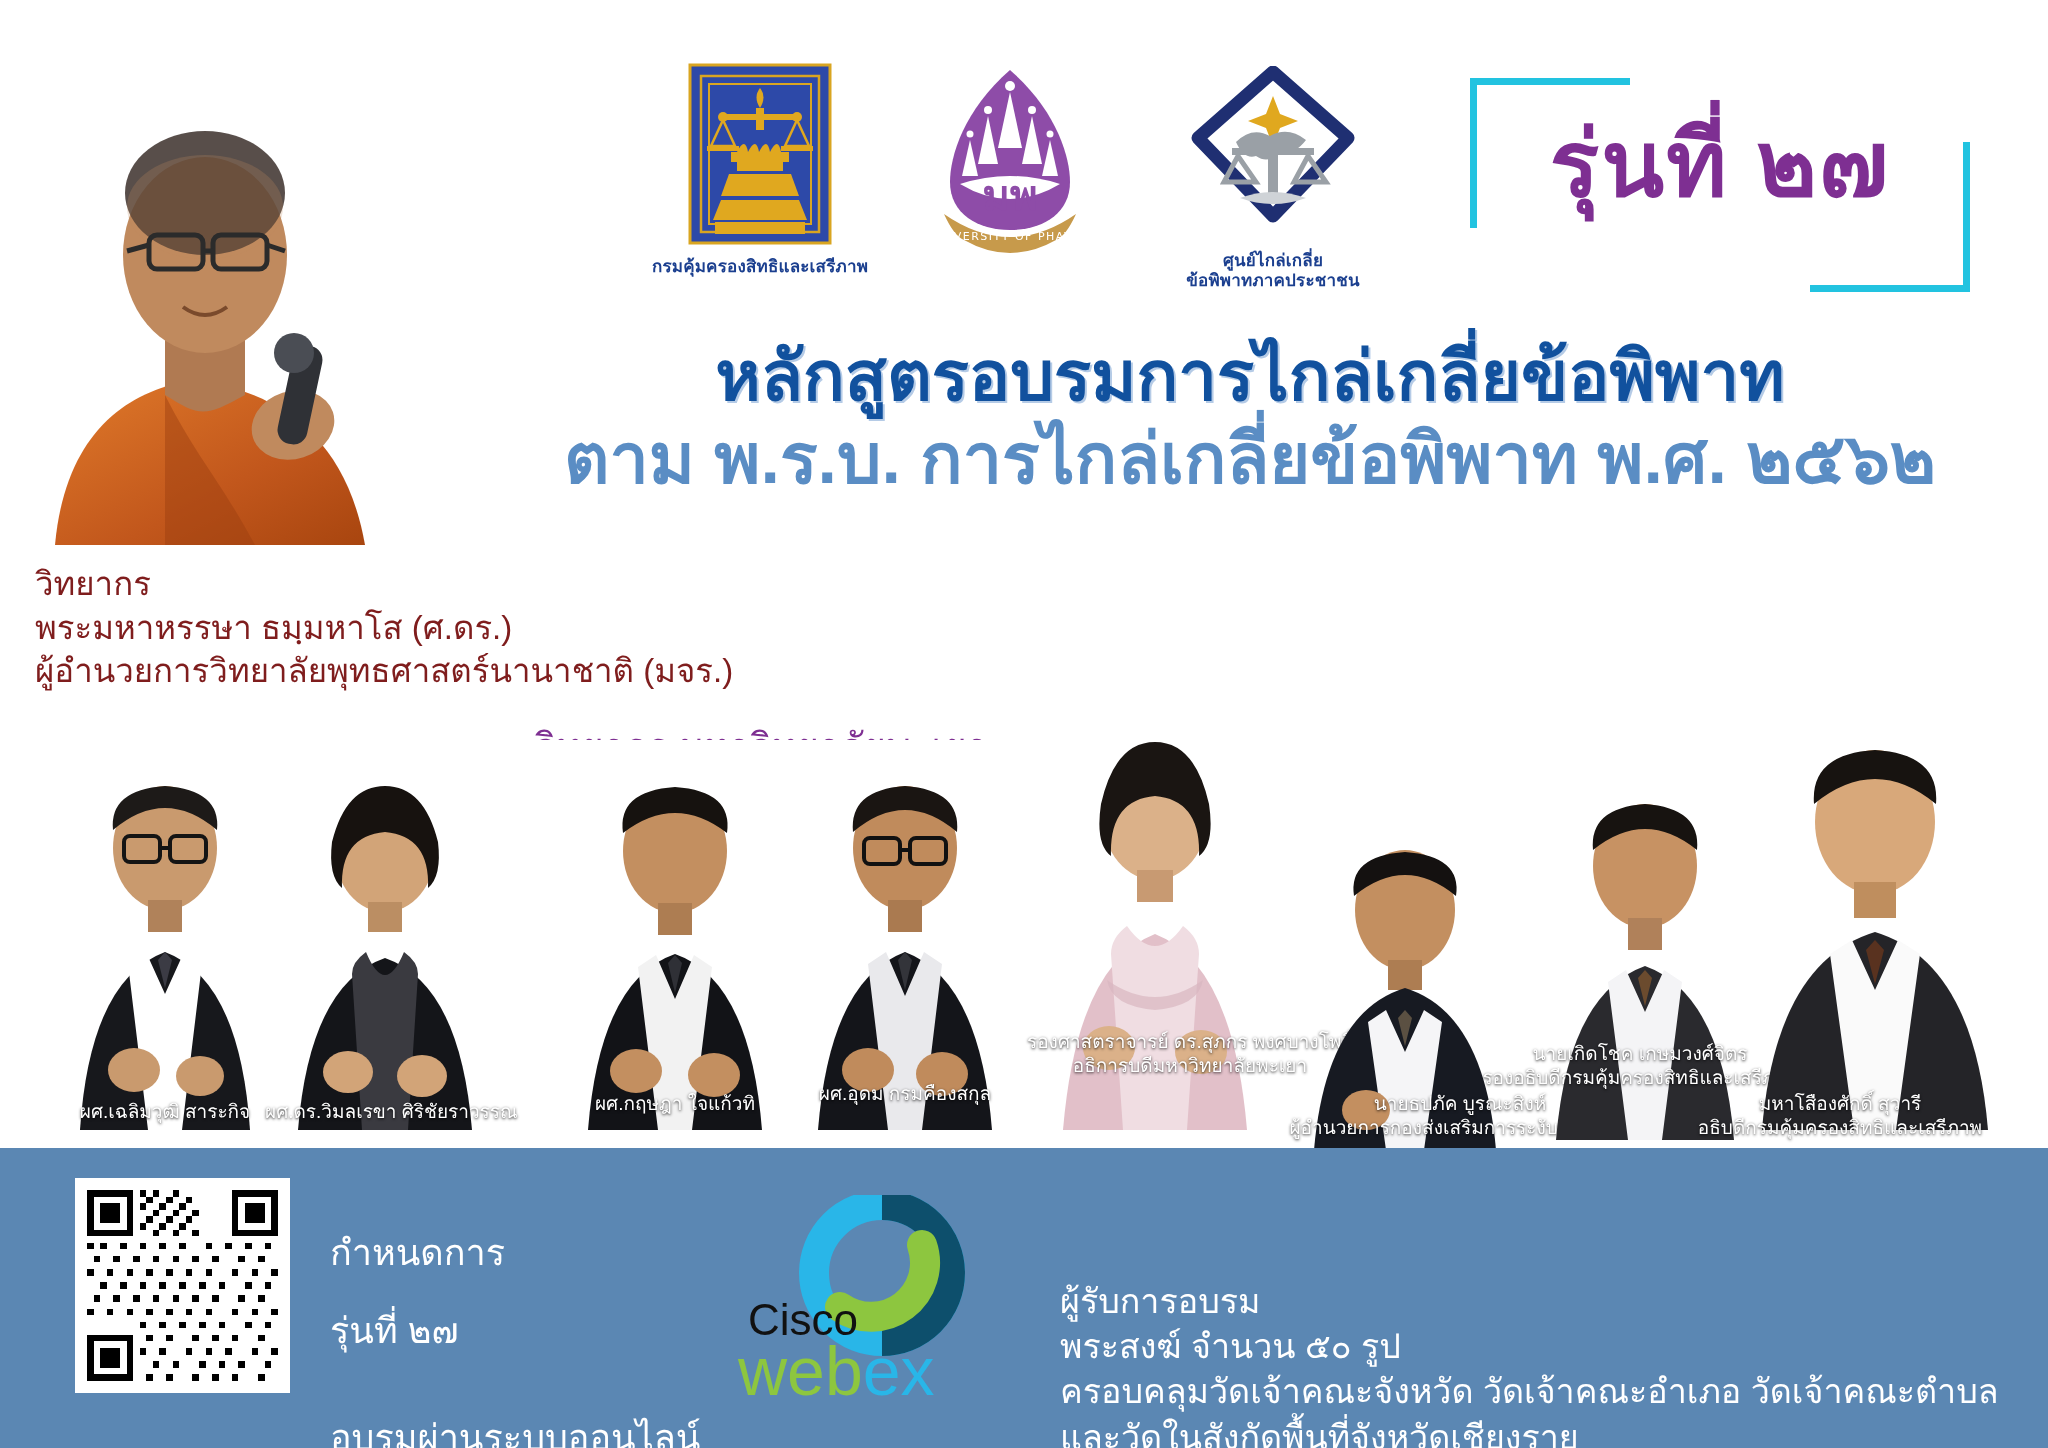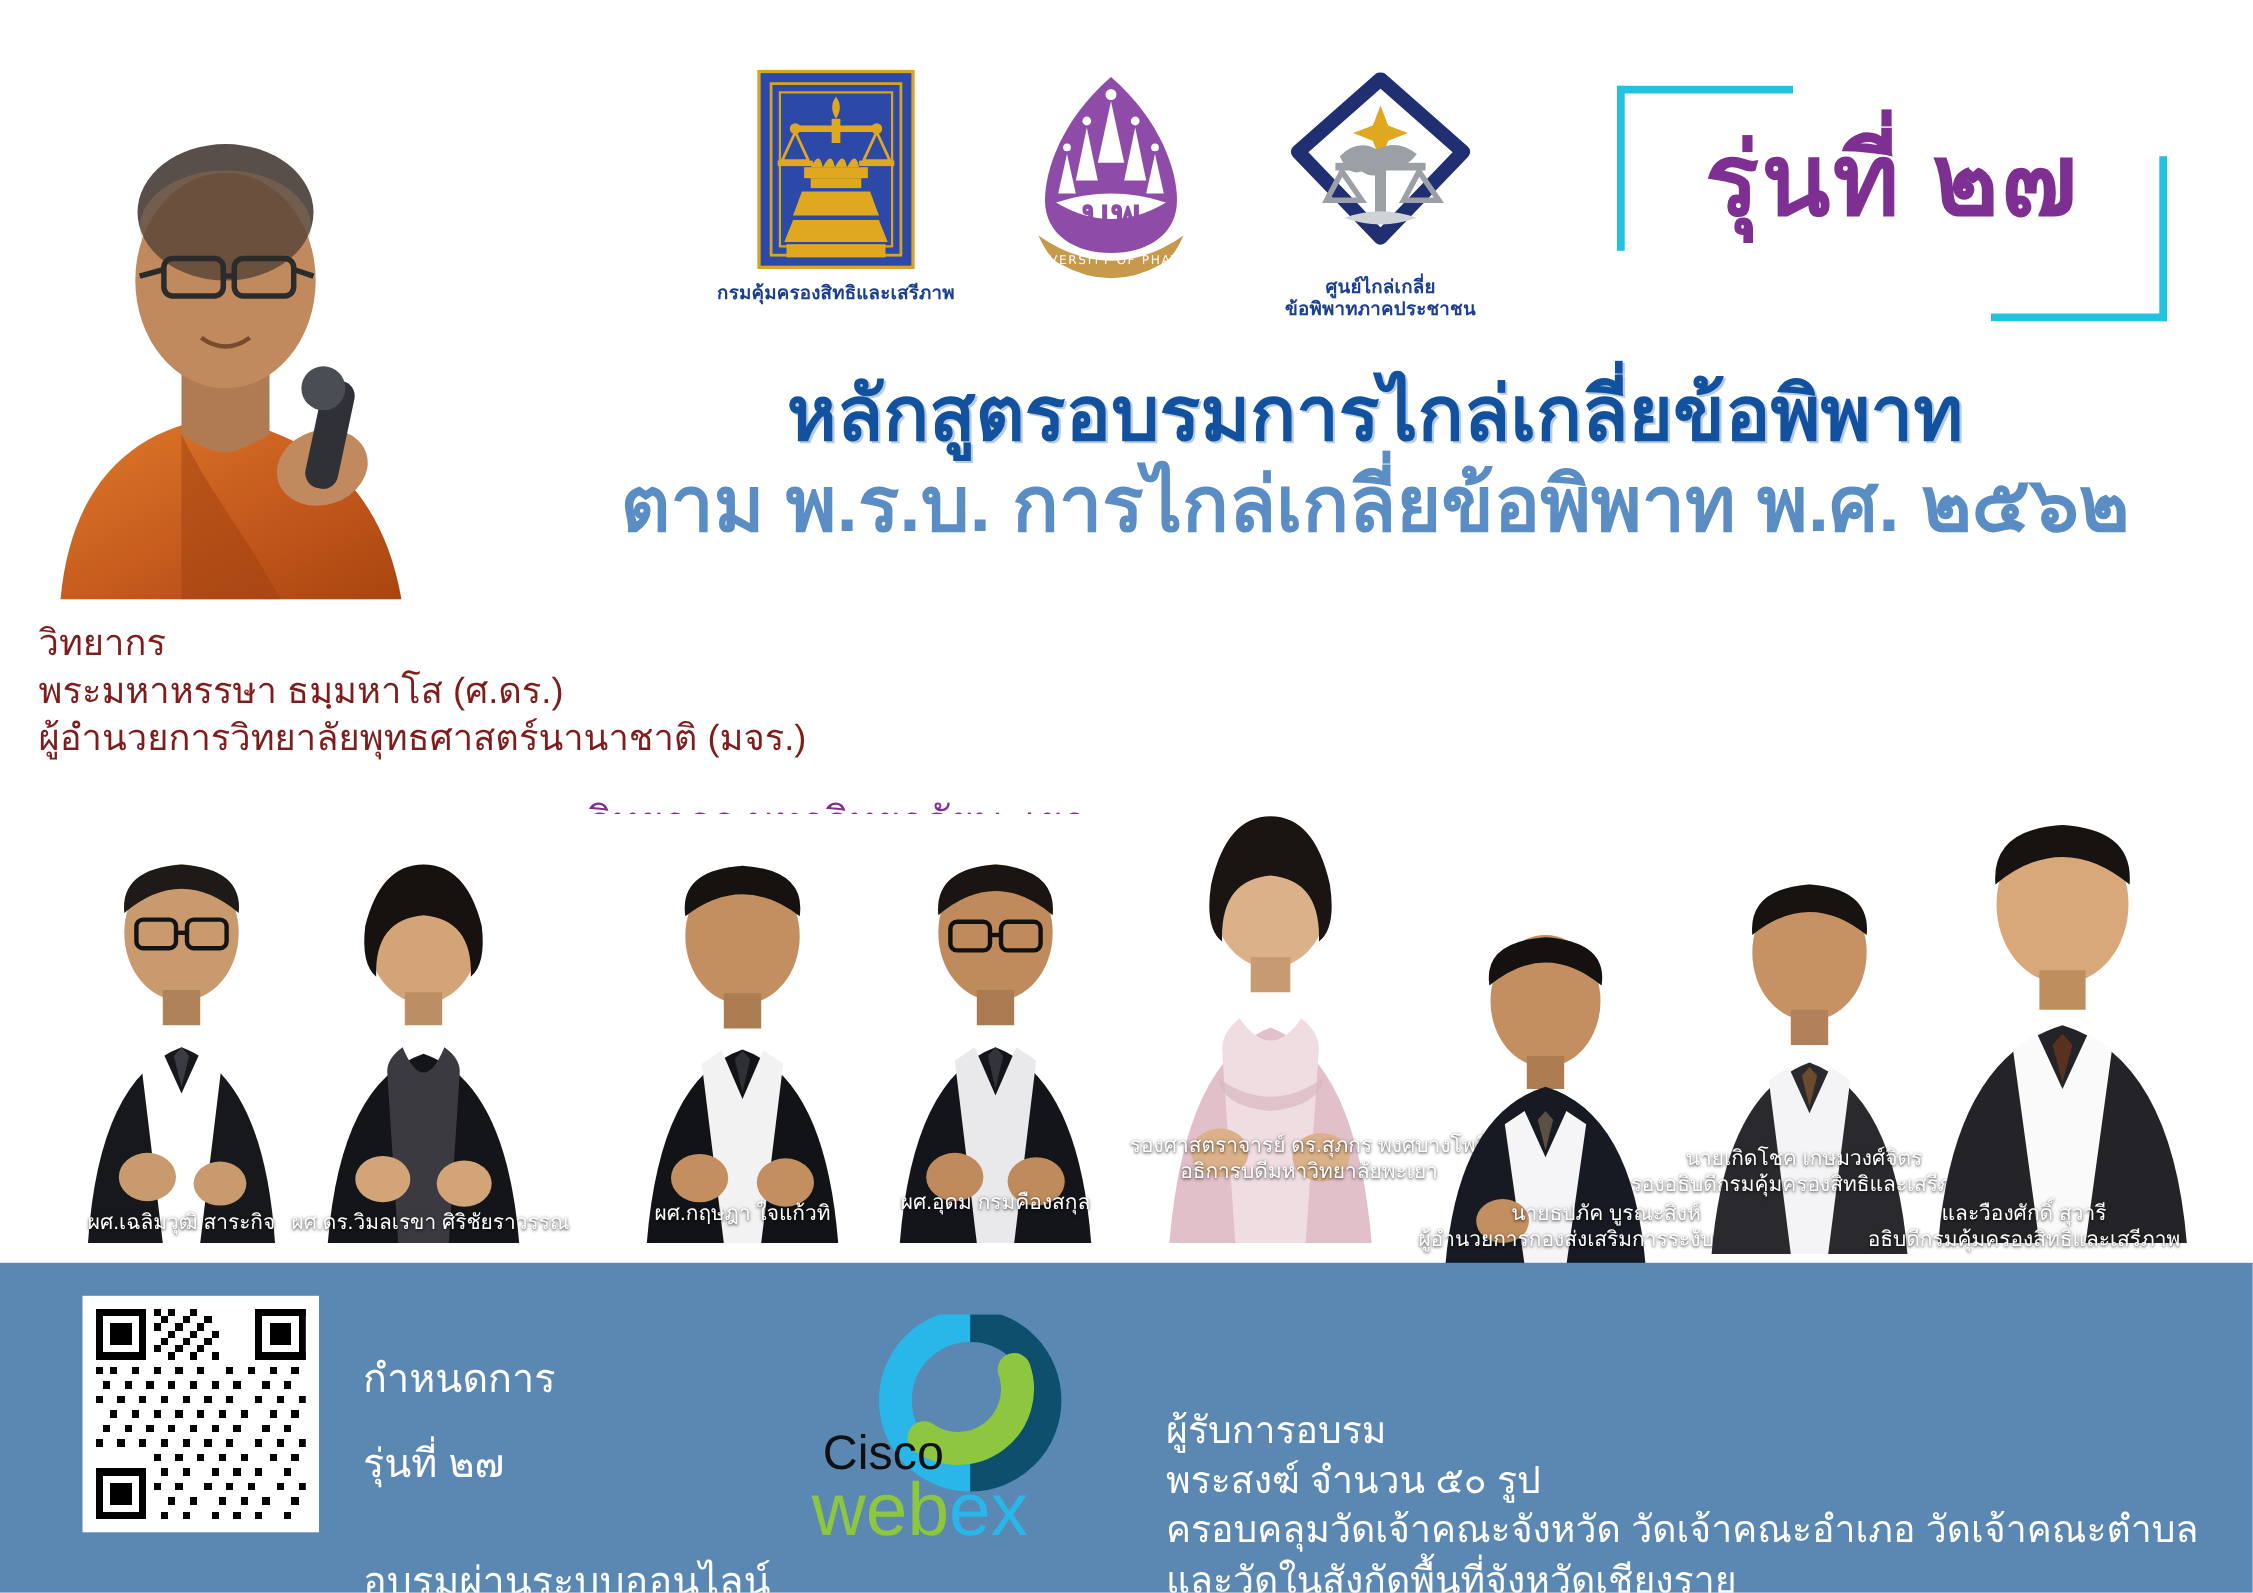--- a/index.html
+++ b/index.html
@@ -18,21 +18,21 @@
   .monk-photo svg { width:100%; height:100%; display:block; }
 
   
   .logo-row { position:absolute; left:640px; top:62px; width:740px; height:250px; }
   .logo { position:absolute; text-align:center; }
   .logo-caption { font-size:17px; color:#1b3f8f; font-weight:700; letter-spacing:.2px; white-space:nowrap; }
   .logo-caption.two { font-size:17px; line-height:1.15; }
 
   #logo-krd { left:0px; top:0px; width:240px; }
   #logo-up  { left:270px; top:2px; width:200px; }
-  #logo-ctr { left:490px; top:4px; width:250px; }
+  #logo-ctr { left:508px; top:4px; width:250px; }
 
   
   .badge { position:absolute; left:1460px; top:60px; width:520px; height:240px; }
   .badge .brk { position:absolute; }
   .badge .brk.tl { left:10px; top:18px; width:160px; height:150px; border-left:7px solid #22c3e0; border-top:7px solid #22c3e0; }
   .badge .brk.br { right:10px; bottom:8px; width:160px; height:150px; border-right:7px solid #22c3e0; border-bottom:7px solid #22c3e0; }
   .badge .btext {
     position:absolute; left:0; right:0; top:58px; text-align:center;
     font-size:92px; font-weight:700; color:#7e2f92; letter-spacing:2px; line-height:1;
   }
@@ -344,21 +344,21 @@
       <svg width="270" height="400" viewBox="0 0 270 400">
         <ellipse cx="135" cy="92" rx="60" ry="72" fill="#d8a87a"></ellipse>
         <path d="M74 74 q61 -50 122 0 q4 -50 -61 -54 q-65 4 -61 54Z" fill="#171310"></path>
         <path d="M114 152 h42 v36 h-42Z" fill="#bf8e5e"></path>
         <path d="M22 400 q14 -168 113 -198 q99 30 113 198Z" fill="#242428"></path>
         <path d="M112 210 l23 50 23 -50 22 14 -24 176h-42l-24 -176Z" fill="#fafafa"></path>
         <path d="M126 220 l9 34 9 -34 -9 -10Z" fill="#59321f"></path>
       </svg>
     </div>
     <div class="cap c" style="left:1640px; top:352px; width:400px;">
-      <div>และวืองศักดิ์ สุวารี</div>
+      <div>มหาโสืองศักดิ์ สุวารี</div>
       <div>อธิบดีกรมคุ้มครองสิทธิและเสรีภาพ</div>
     </div>
   </div>
 
   <div class="bottombar"></div>
 
   <div class="qr">
     <svg viewBox="0 0 29 29" shape-rendering="crispEdges">
       <rect width="29" height="29" fill="#fff"></rect>
       <g fill="#000">

